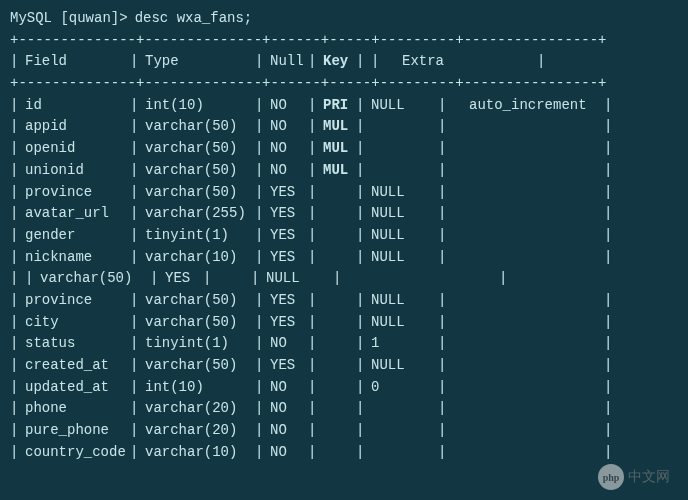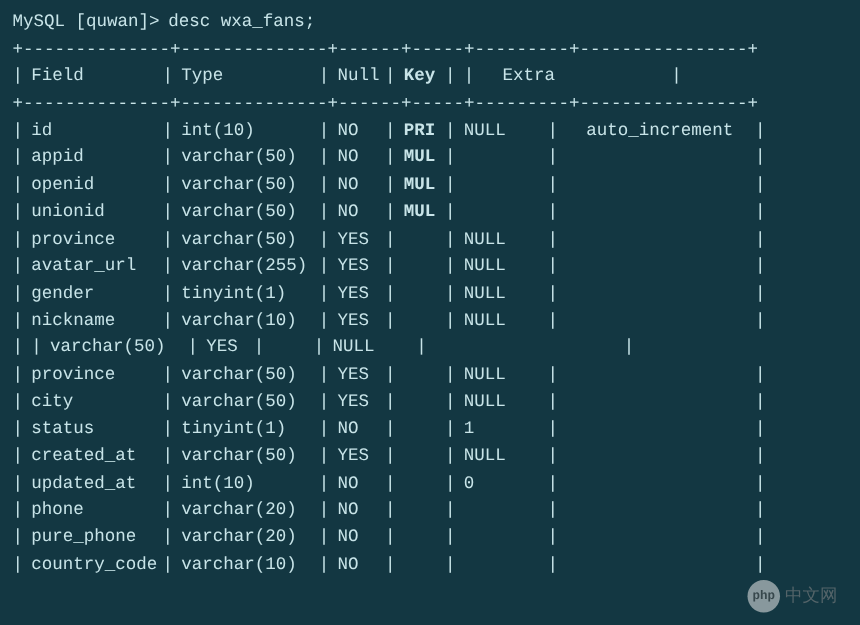--- a/index.html
+++ b/index.html
@@ -26,21 +26,21 @@
   .c-type    {width:110px;}
   .c-null    {width:38px;}
   .c-key     {width:33px;font-weight:bold;}
   .c-default {width:67px;}
   .c-extra   {width:135px;margin-left:16px;}
   .watermark{
     position:absolute;
     right:18px;bottom:10px;
     display:flex;align-items:center;
     opacity:0.55;
-    font-family:Liberation Mono, monospace;
+    font-family:Liberation Serif, serif;
     color:#888;
     pointer-events:none;
   }
   .watermark .logo{
     width:26px;height:26px;border-radius:50%;
     background:#e8e8e8;
     display:flex;align-items:center;justify-content:center;
     margin-right:4px;
     font-weight:bold;font-size:10px;color:#555;
   }

